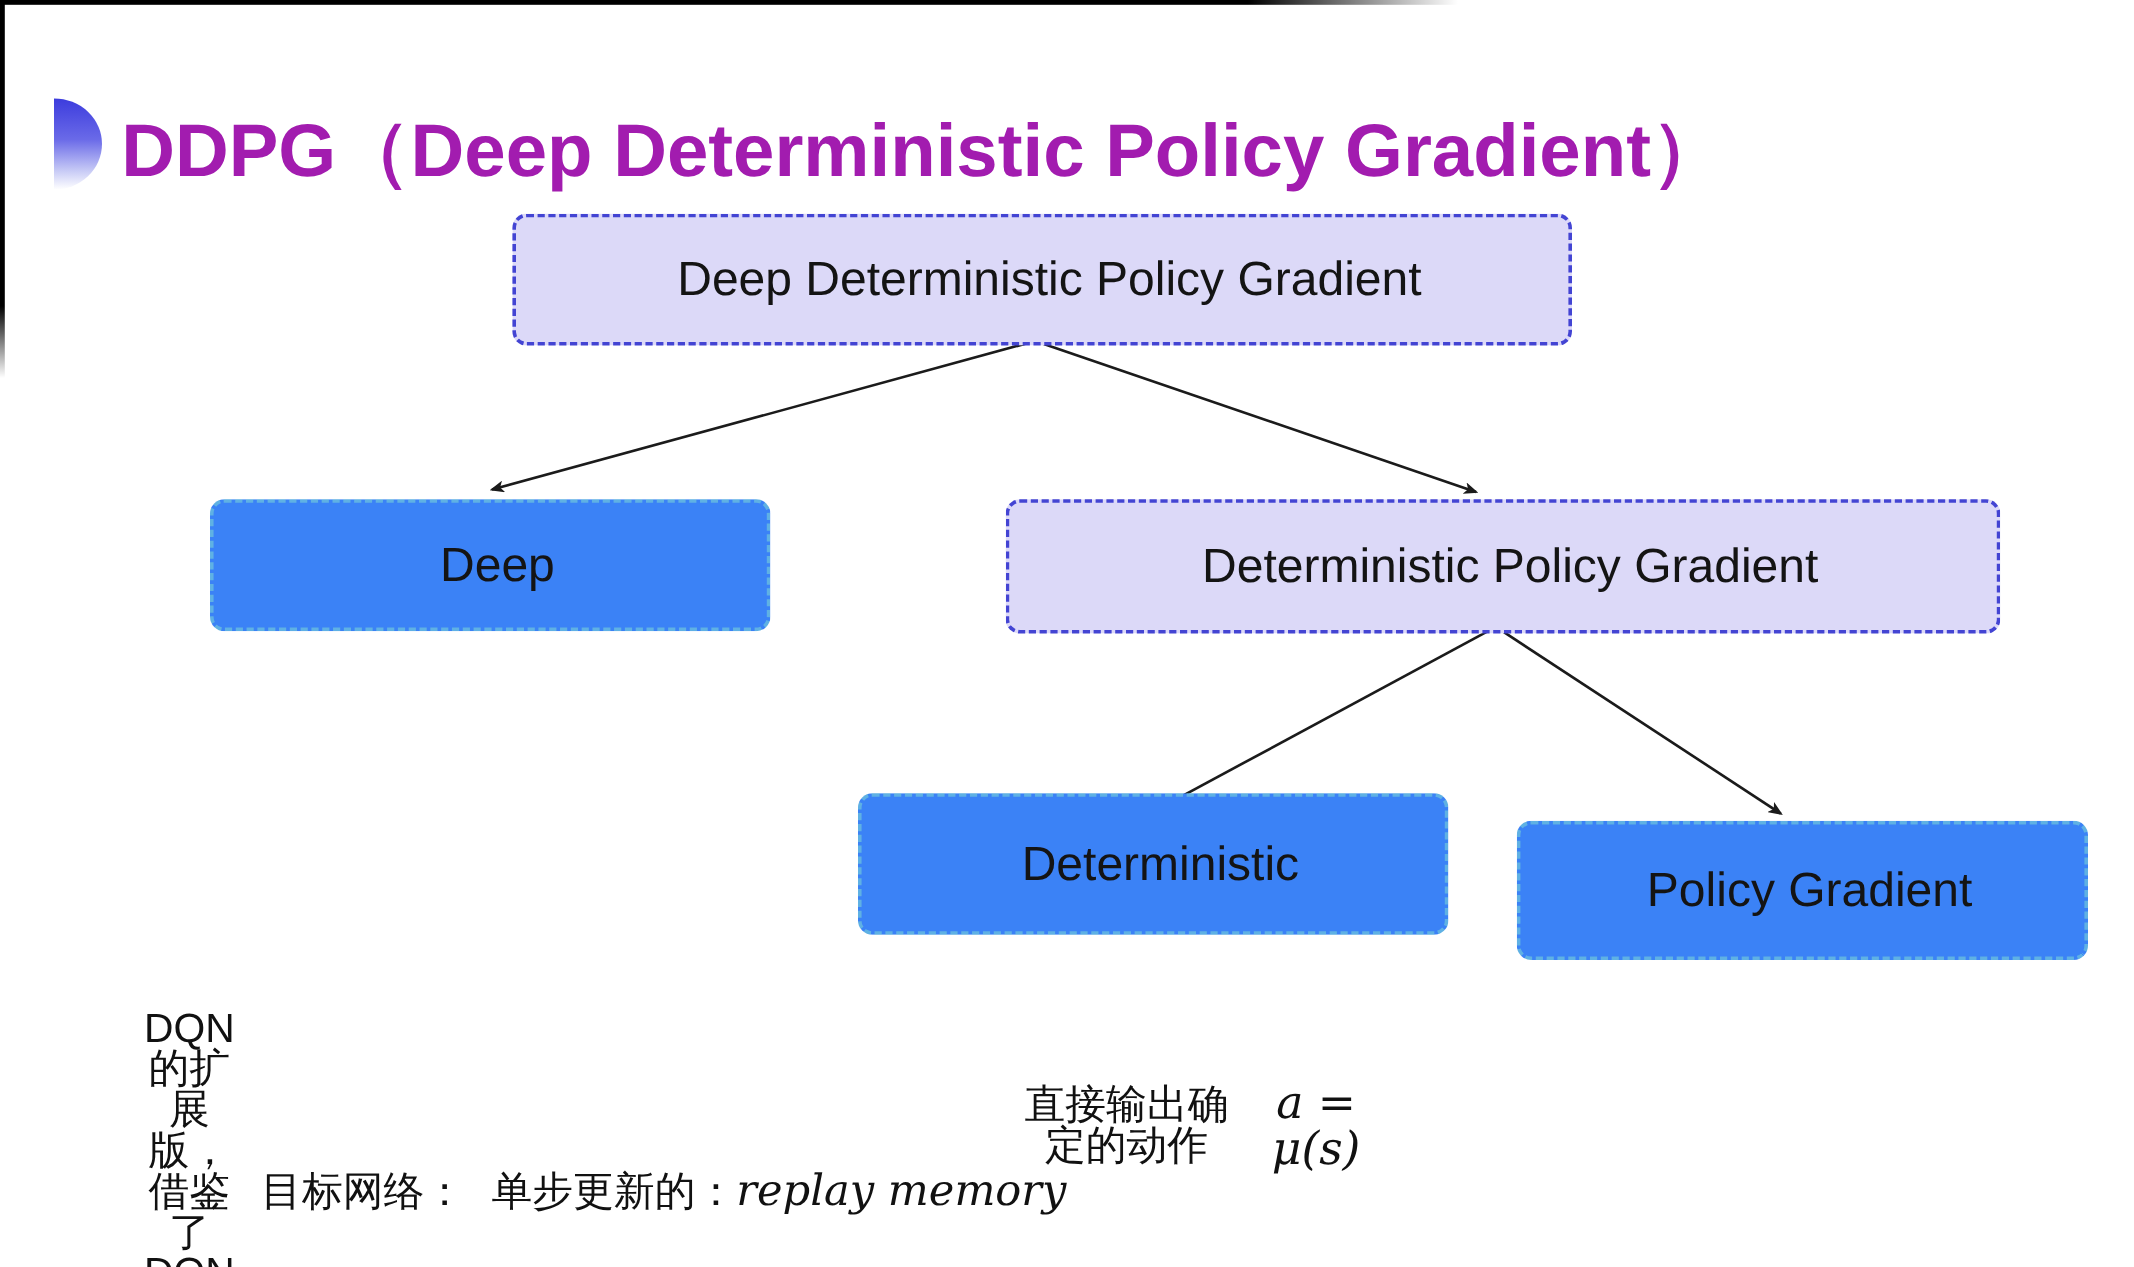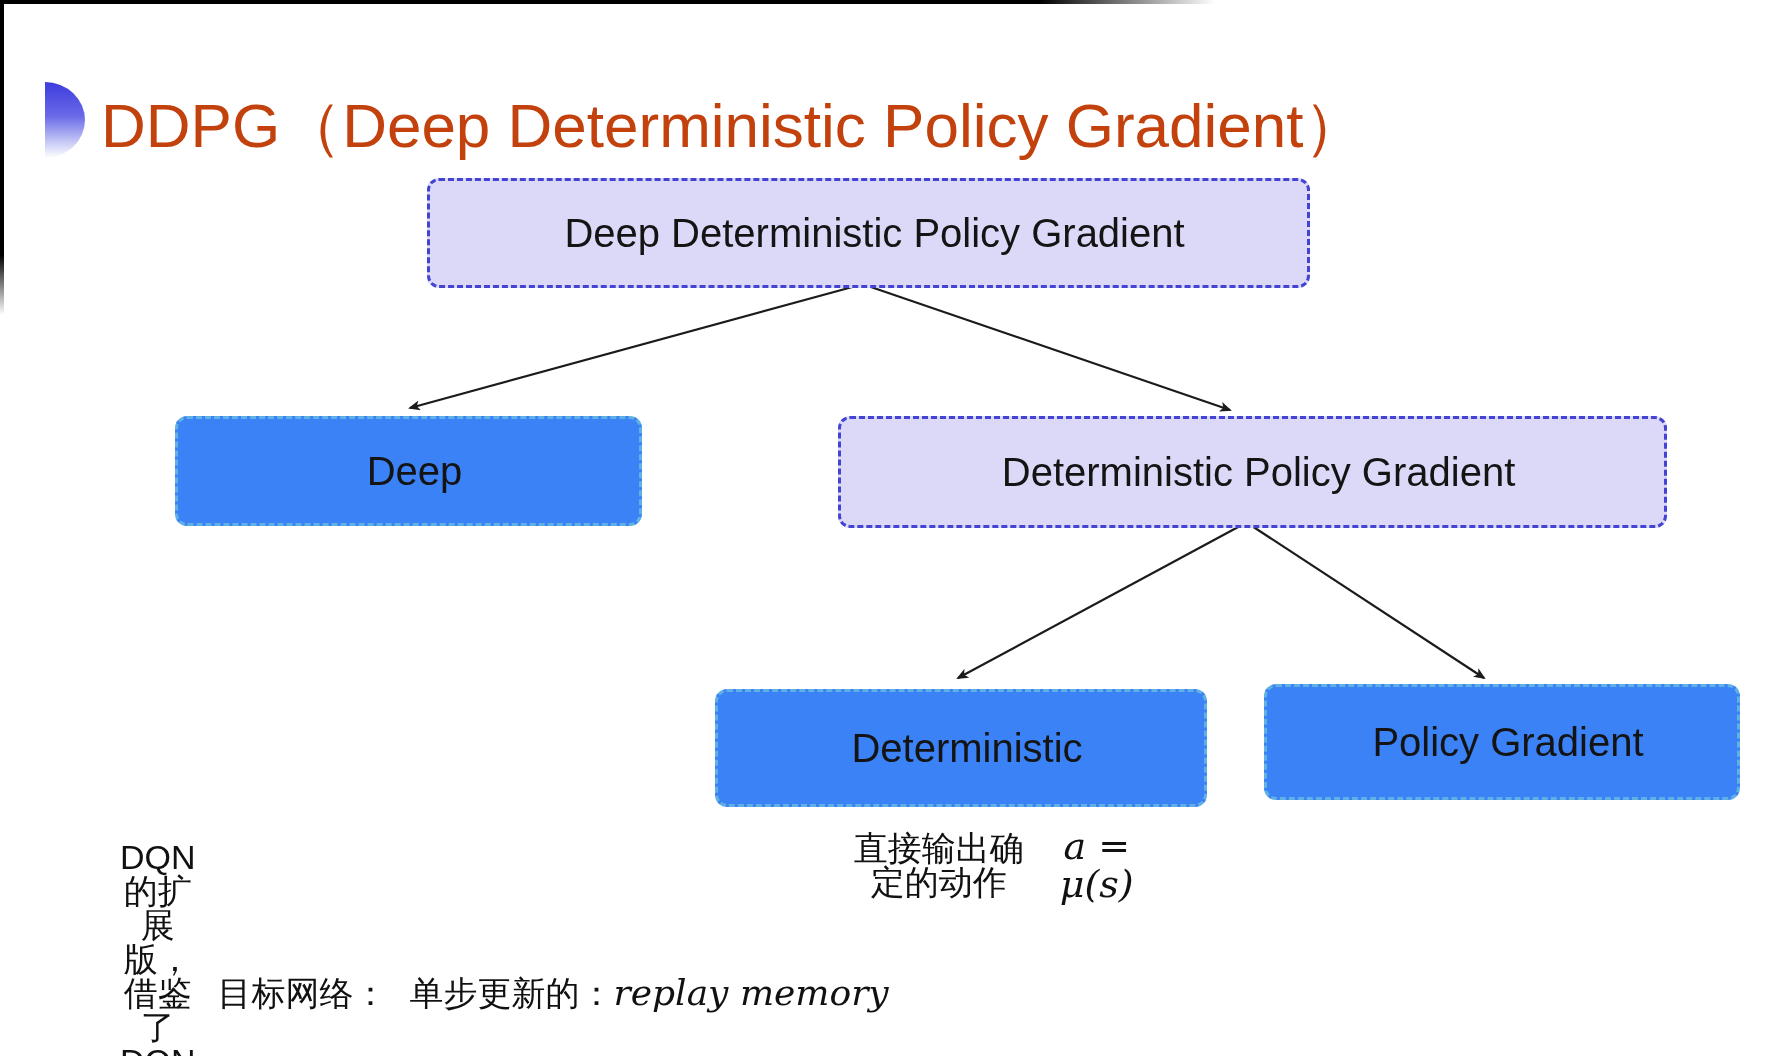--- a/index.html
+++ b/index.html
@@ -20,57 +20,57 @@
     background:linear-gradient(to bottom,#000 0,#000 255px,rgba(0,0,0,0) 315px);
   }
   
   .accent{
     position:absolute;left:45px;top:82px;width:40px;height:76px;
     border-radius:0 40px 40px 0 / 0 38px 38px 0;
     background:linear-gradient(to bottom,#3c3cdd 0%,#6a6ae8 45%,#c9ccf6 80%,#ffffff 100%);
   }
   .page-title{
     position:absolute;left:101px;top:84px;margin:0;
-    font-size:62px;font-weight:400;letter-spacing:0px;
-    color:#c2410c;white-space:nowrap;
+    font-size:62px;font-weight:700;letter-spacing:0px;
+    color:#a21caf;white-space:nowrap;
   }
   
   .node{
     position:absolute;
     display:flex;align-items:center;justify-content:center;
     border-radius:12px;
     font-size:40px;color:#141414;font-weight:500;
     text-align:center;
     padding-left:12px;
   }
   .node.purple{background:#dcd9f8;border:3px dashed #4344d3;}
   .node.blue{background:#3b82f6;border:3px dashed #5fb1e4;}
   .node-root{left:427px;top:178px;width:865px;height:104px;}
   .node-deep{left:175px;top:416px;width:449px;height:104px;}
   .node-dpg{left:838px;top:416px;width:811px;height:106px;}
-  .node-det{left:715px;top:689px;width:474px;height:112px;}
+  .node-det{left:715px;top:661px;width:474px;height:112px;}
   .node-pg{left:1264px;top:684px;width:458px;height:110px;}
   
   svg.edges{position:absolute;left:0;top:0;width:1778px;height:1056px;pointer-events:none;}
   svg.edges line{stroke:#1b1b1b;stroke-width:2.2;}
   
   .note{
     position:absolute;
     display:flex;align-items:center;
     text-align:center;color:#111111;
   }
   .note .zh{font-size:34px;line-height:1.0;}
   .note .mixline{display:flex;align-items:baseline;justify-content:center;white-space:nowrap;}
   .note .math{
     font-family:"DejaVu Serif", serif;
     font-style:italic;font-size:36px;line-height:1.0;
   }
   .note-deep{left:120px;top:840px;width:600px;gap:22px;}
   .note-deep .mixline .zh{margin-right:0;}
-  .note-det{left:844px;top:827px;width:300px;gap:16px;}
+  .note-det{left:844px;top:900px;width:300px;gap:16px;}
   .note-pg{left:1342px;top:854px;width:300px;gap:14px;}
   .formula{font-family:"DejaVu Serif", serif;font-style:italic;font-size:38px;line-height:1.0;}
   .note .math-then-zh .zh{margin-left:10px;}
 </style>
 </head>
 <body>
 
 <div class="slide">
 
   <div class="frame-top"></div>

